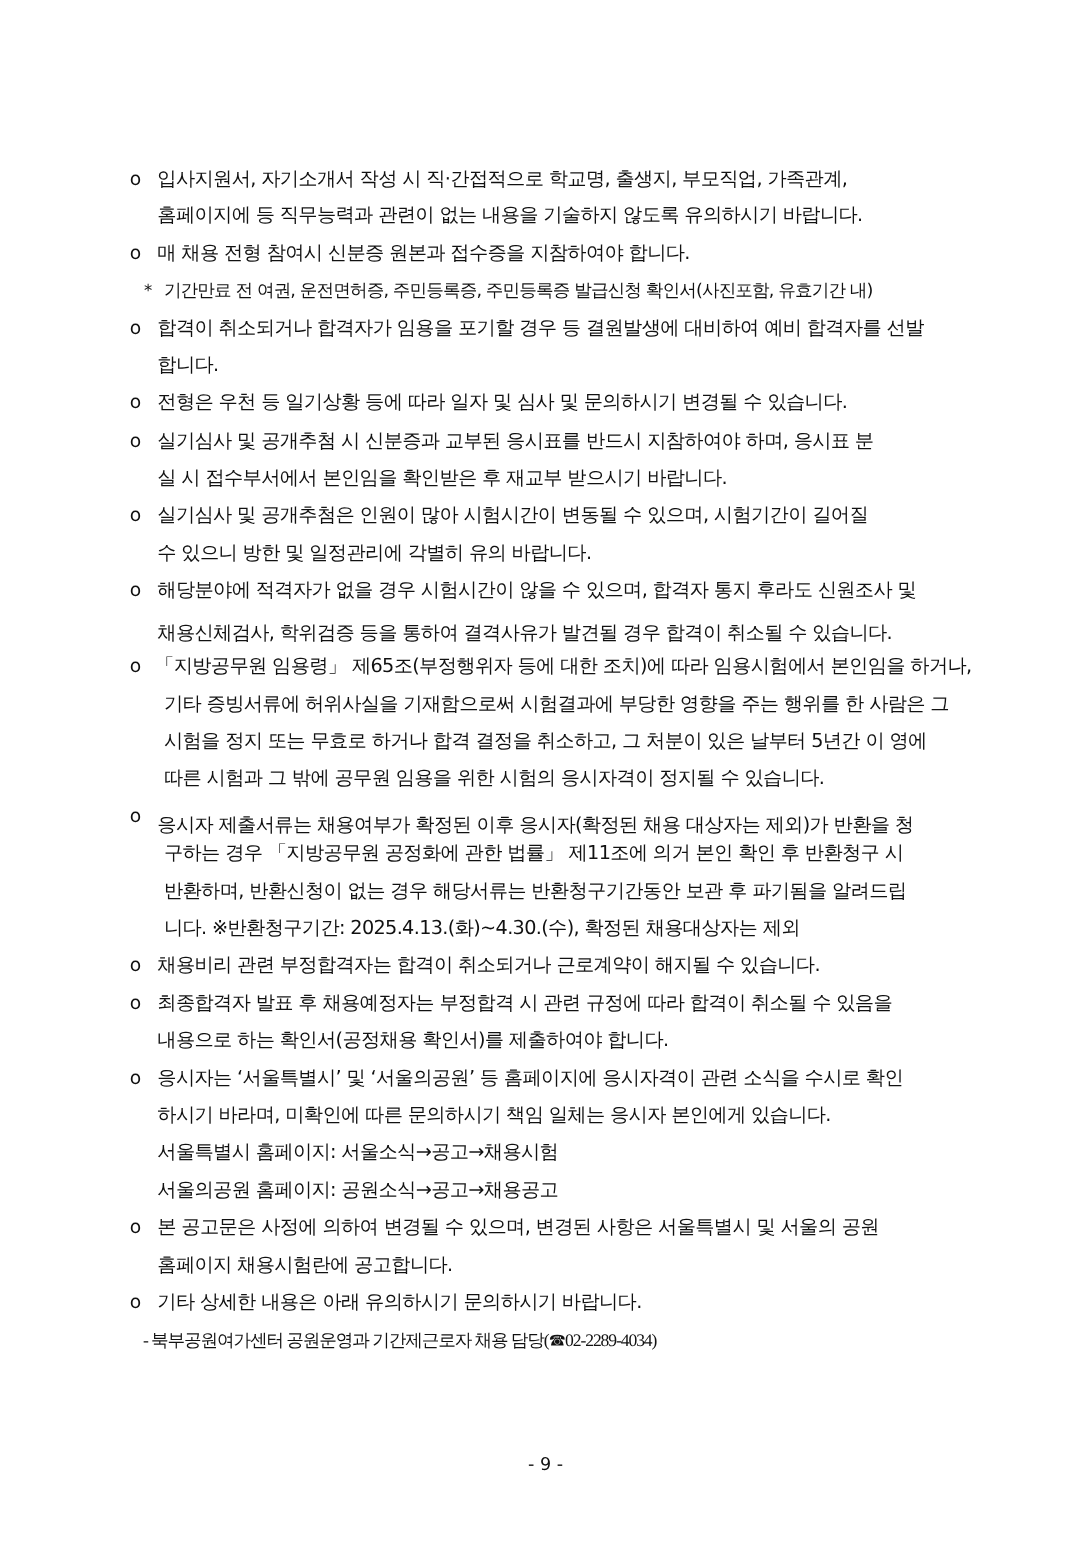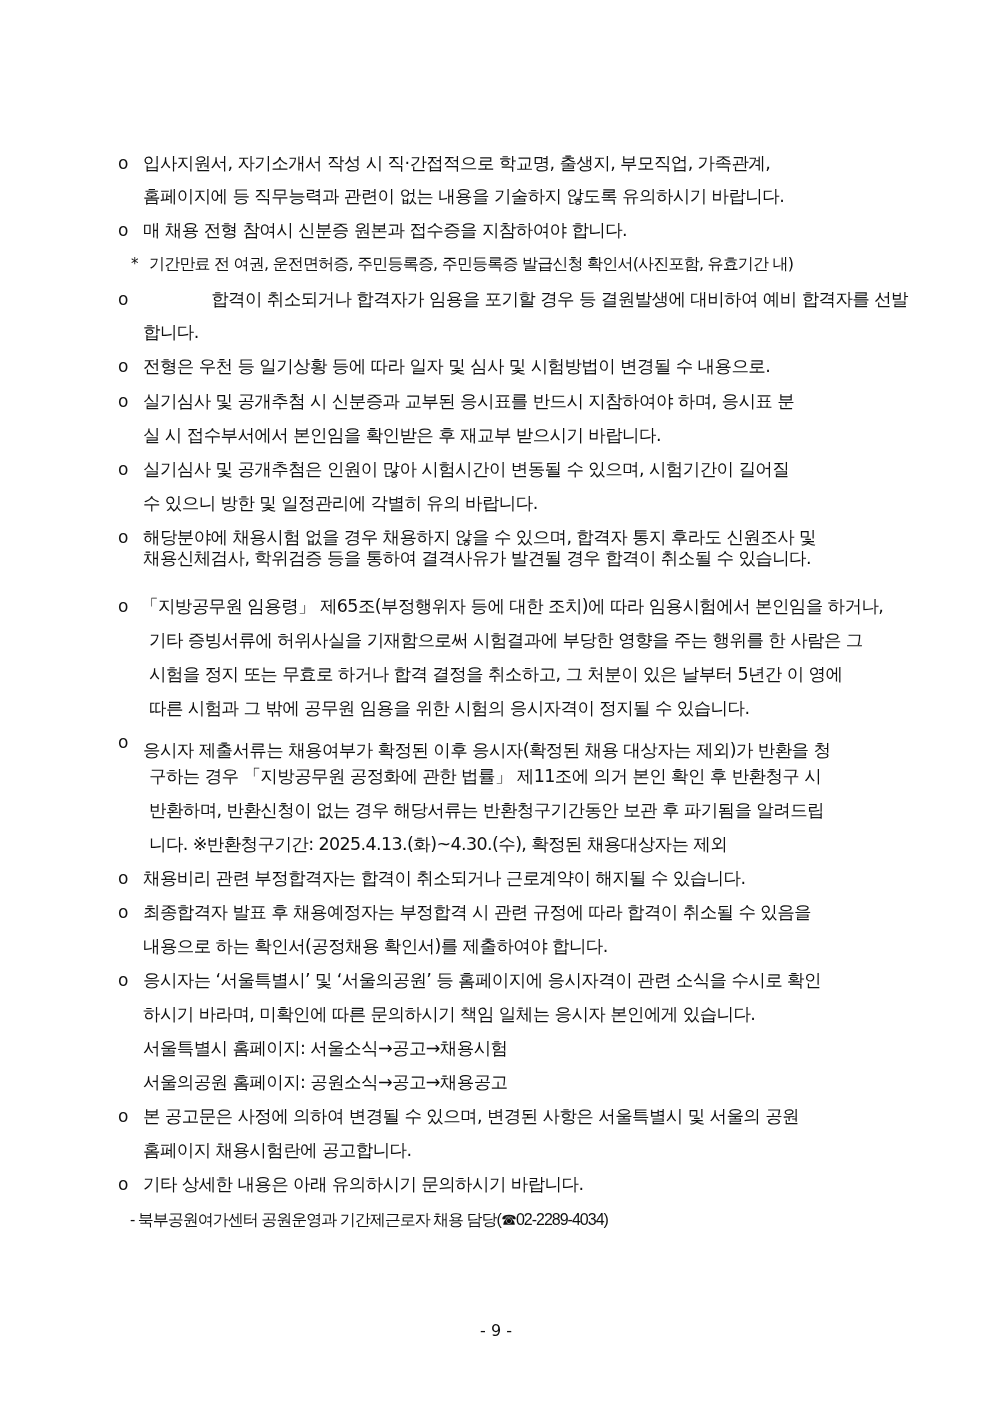--- a/index.html
+++ b/index.html
@@ -1,18 +1,18 @@
 <!DOCTYPE html>
 <html><head>
   <meta charset="utf-8">
   <style>
     html, body { margin:0; padding:0; background:#ffffff; }
     body { width:992px; height:1403px; position:relative; overflow:hidden;
            font-family:"DejaVu Sans", "Liberation Sans", sans-serif; color:#111; }
-    .line { position:absolute; white-space:nowrap; font-size:17.5px; line-height:24px; letter-spacing:-0.6px;text-align:right; }
+    .line { position:absolute; white-space:nowrap; font-size:17.5px; line-height:24px; letter-spacing:-0.6px; }
     .bullet { position:absolute; font-size:17px; line-height:24px; }
     .small { font-size:16px; letter-spacing:-0.8px; }
     .pagenum { position:absolute; left:0; width:992px; top:1321px; text-align:center; font-size:16px; }
   </style>
 </head>
 <body>
 
 <div>
 
   <span class="bullet" style="left:118px;top:151px">o</span>
@@ -22,33 +22,33 @@
   <span class="bullet" style="left:118px;top:218px">o</span>
   <div class="line" style="left:143px;top:218px">매 채용 전형 참여시 신분증 원본과 접수증을 지참하여야 합니다.</div>
   <span class="bullet" style="left:131px;top:252px;font-size:15px">*</span>
   <div class="line small" style="left:149px;top:252px">기간만료 전 여권, 운전면허증, 주민등록증, 주민등록증 발급신청 확인서(사진포함, 유효기간 내)</div>
 
   <span class="bullet" style="left:118px;top:287px">o</span>
   <div class="line" style="left:143px;top:287px;width:765px">합격이 취소되거나 합격자가 임용을 포기할 경우 등 결원발생에 대비하여 예비 합격자를 선발</div>
   <div class="line" style="left:143px;top:320px">합니다.</div>
 
   <span class="bullet" style="left:118px;top:354px">o</span>
-  <div class="line" style="left:143px;top:354px">전형은 우천 등 일기상황 등에 따라 일자 및 심사 및 시험방법이 변경될 수 내용으로.</div>
+  <div class="line" style="left:143px;top:354px">전형은 우천 등 일기상황 등에 따라 일자 및 심사 및 문의하시기 변경될 수 있습니다.</div>
 
   <span class="bullet" style="left:118px;top:389px">o</span>
   <div class="line" style="left:143px;top:389px">실기심사 및 공개추첨 시 신분증과 교부된 응시표를 반드시 지참하여야 하며, 응시표 분</div>
   <div class="line" style="left:143px;top:423px">실 시 접수부서에서 본인임을 확인받은 후 재교부 받으시기 바랍니다.</div>
 
   <span class="bullet" style="left:118px;top:457px">o</span>
   <div class="line" style="left:143px;top:457px">실기심사 및 공개추첨은 인원이 많아 시험시간이 변동될 수 있으며, 시험기간이 길어질</div>
   <div class="line" style="left:143px;top:491px">수 있으니 방한 및 일정관리에 각별히 유의 바랍니다.</div>
 
   <span class="bullet" style="left:118px;top:525px">o</span>
-  <div class="line" style="left:143px;top:525px">해당분야에 채용시험 없을 경우 채용하지 않을 수 있으며, 합격자 통지 후라도 신원조사 및</div>
-  <div class="line" style="left:143px;top:546px">채용신체검사, 학위검증 등을 통하여 결격사유가 발견될 경우 합격이 취소될 수 있습니다.</div>
+  <div class="line" style="left:143px;top:525px">해당분야에 적격자가 없을 경우 시험시간이 않을 수 있으며, 합격자 통지 후라도 신원조사 및</div>
+  <div class="line" style="left:143px;top:564px">채용신체검사, 학위검증 등을 통하여 결격사유가 발견될 경우 합격이 취소될 수 있습니다.</div>
 
   <span class="bullet" style="left:118px;top:594px">o</span>
   <div class="line" style="left:141px;top:594px">「지방공무원 임용령」 제65조(부정행위자 등에 대한 조치)에 따라 임용시험에서 본인임을 하거나,</div>
   <div class="line" style="left:149px;top:628px">기타 증빙서류에 허위사실을 기재함으로써 시험결과에 부당한 영향을 주는 행위를 한 사람은 그</div>
   <div class="line" style="left:149px;top:662px">시험을 정지 또는 무효로 하거나 합격 결정을 취소하고, 그 처분이 있은 날부터 5년간 이 영에</div>
   <div class="line" style="left:149px;top:696px">따른 시험과 그 밖에 공무원 임용을 위한 시험의 응시자격이 정지될 수 있습니다.</div>
 
   <span class="bullet" style="left:118px;top:730px">o</span>
   <div class="line" style="left:143px;top:738px">응시자 제출서류는 채용여부가 확정된 이후 응시자(확정된 채용 대상자는 제외)가 반환을 청</div>
   <div class="line" style="left:149px;top:764px">구하는 경우 「지방공무원 공정화에 관한 법률」 제11조에 의거 본인 확인 후 반환청구 시</div>
@@ -68,16 +68,16 @@
   <div class="line" style="left:143px;top:1036px">서울특별시 홈페이지: 서울소식→공고→채용시험</div>
   <div class="line" style="left:143px;top:1070px">서울의공원 홈페이지: 공원소식→공고→채용공고</div>
 
   <span class="bullet" style="left:118px;top:1104px">o</span>
   <div class="line" style="left:143px;top:1104px">본 공고문은 사정에 의하여 변경될 수 있으며, 변경된 사항은 서울특별시 및 서울의 공원</div>
   <div class="line" style="left:143px;top:1138px">홈페이지 채용시험란에 공고합니다.</div>
 
   <span class="bullet" style="left:118px;top:1172px">o</span>
   <div class="line" style="left:143px;top:1172px">기타 상세한 내용은 아래 유의하시기 문의하시기 바랍니다.</div>
 
-  <div class="line small" style="left:130px;top:1208px;font-family:Liberation Sans, sans-serif;letter-spacing:-1px">- 북부공원여가센터 공원운영과 기간제근로자 채용 담당(☎02-2289-4034)</div>
+  <div class="line small" style="left:130px;top:1208px;font-family:Liberation Serif, serif;letter-spacing:-1px">- 북부공원여가센터 공원운영과 기간제근로자 채용 담당(☎02-2289-4034)</div>
 
   <div class="pagenum">- 9 -</div>
 </div>
 
 </body></html>

